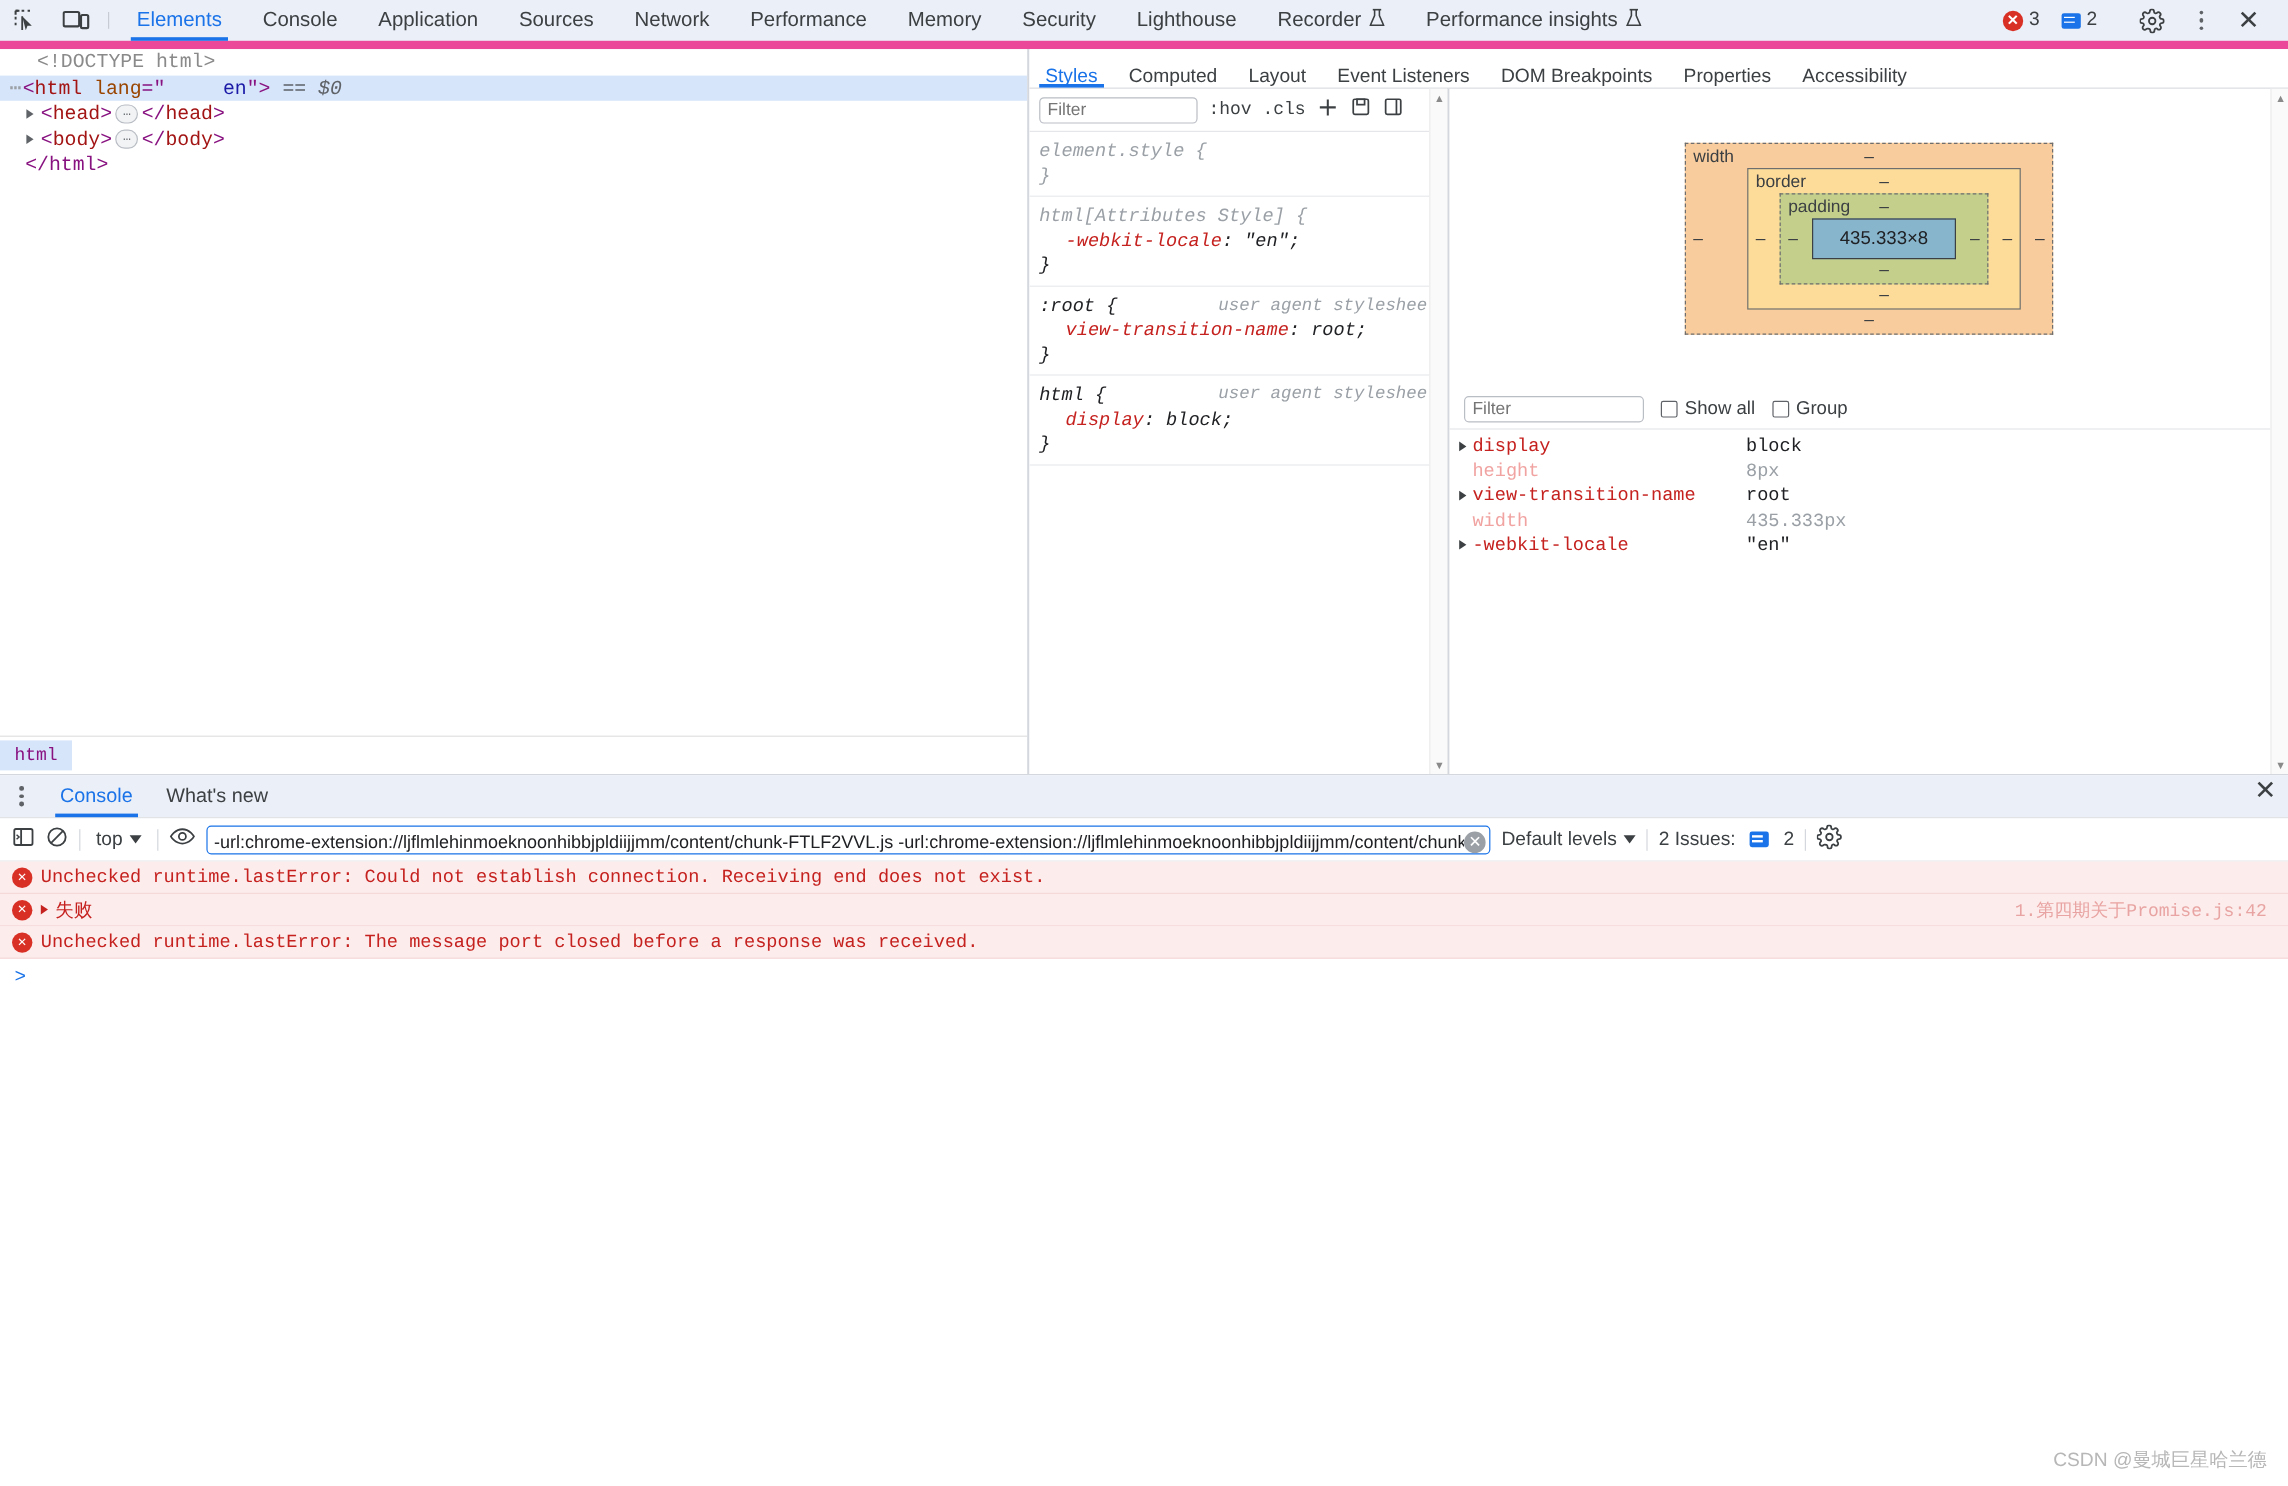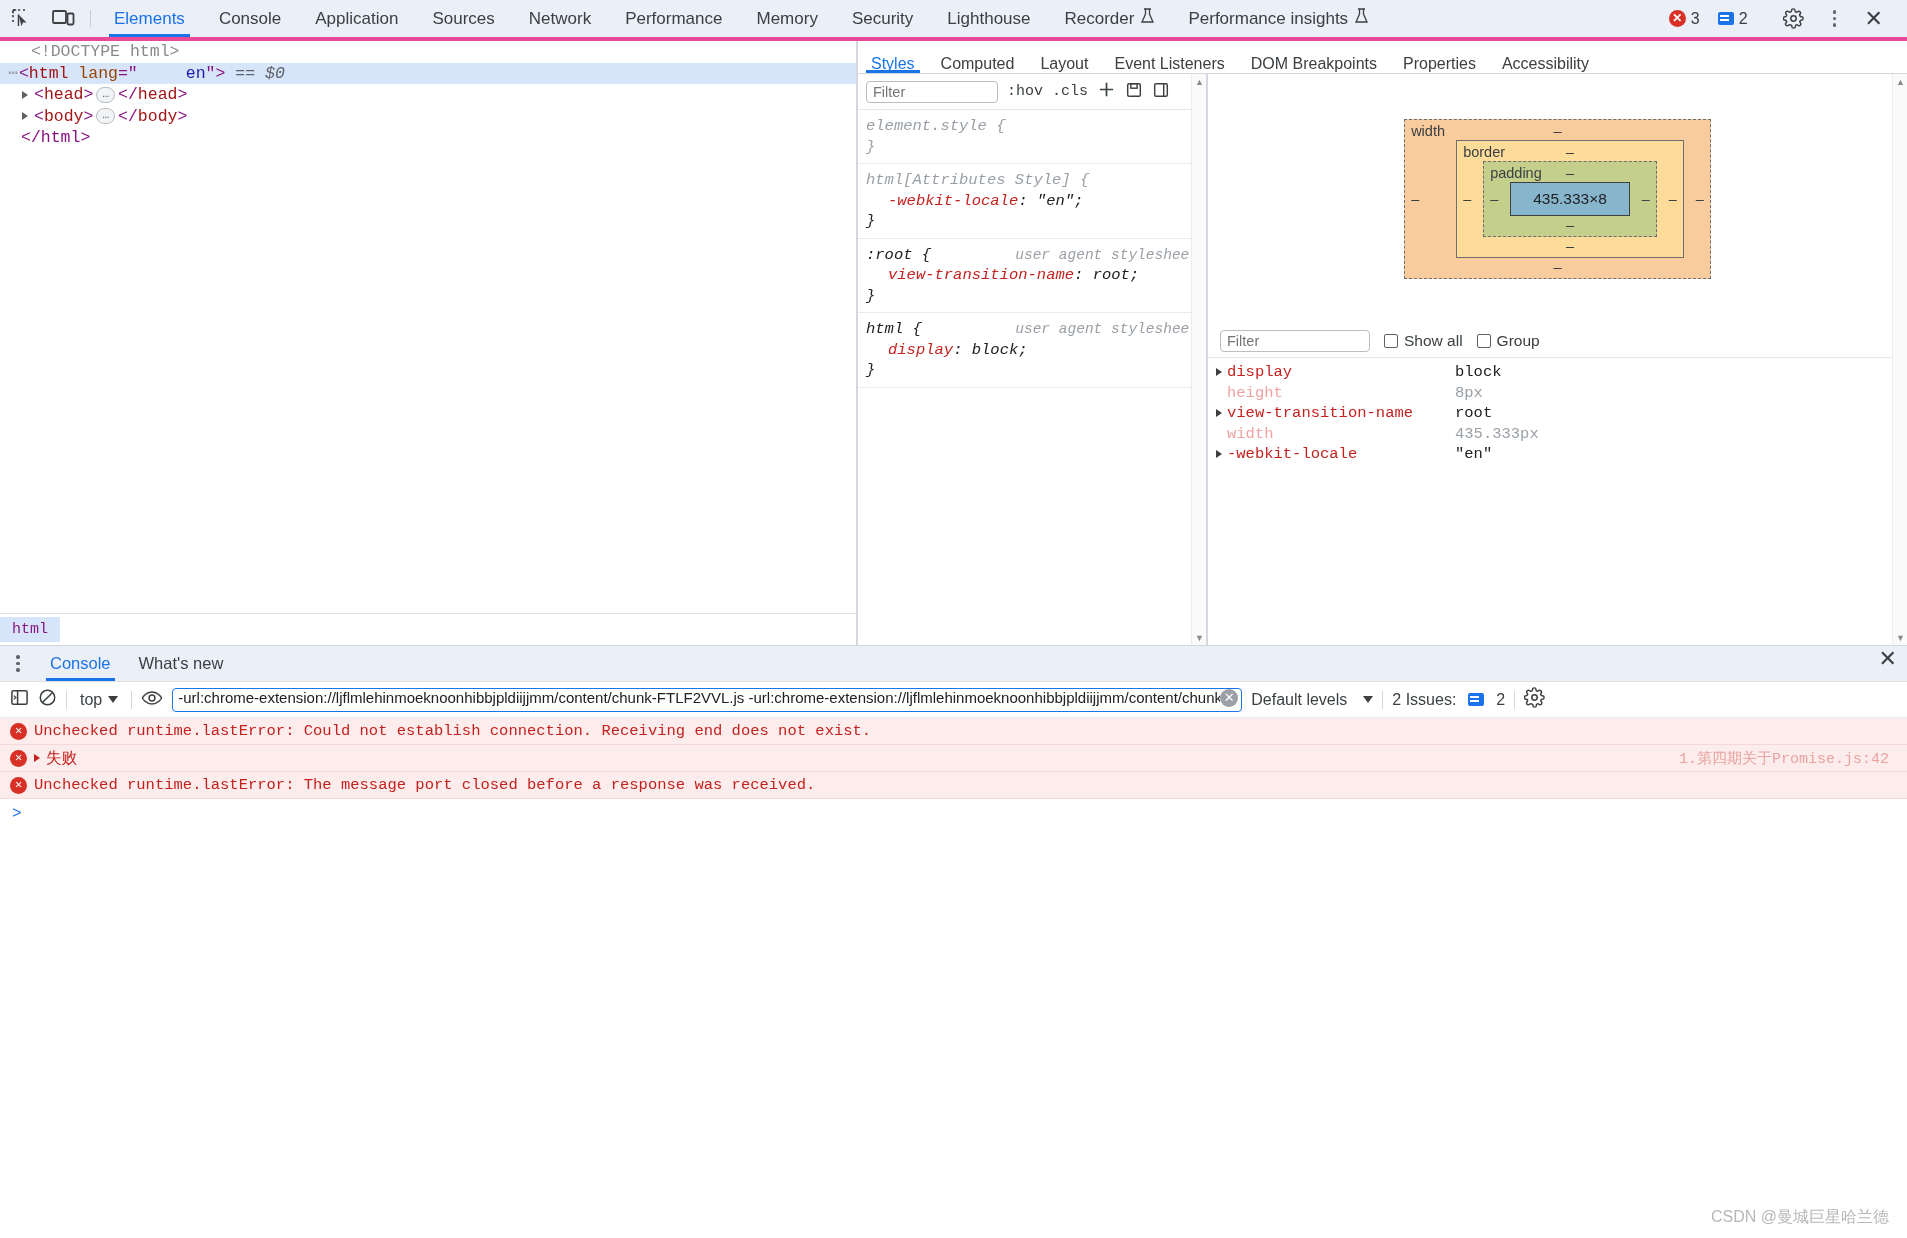--- a/index.html
+++ b/index.html
@@ -10,21 +10,21 @@
     background: #ffffff;
     font-family: "Liberation Sans", sans-serif;
   }
   body { position: relative; }
 
   
   #main-toolbar {
     position: absolute; top: 0; left: 0; width: 1907px; height: 41px;
     background: #ebeff7;
     display: flex; align-items: stretch;
-    border-bottom: 4px solid #ec4899;
+    border-bottom: 7px solid #ec4899;
   }
   .tb-icon-btn {
     width: 42px; display: flex; align-items: center; justify-content: center;
     cursor: pointer;
   }
   .tb-sep {
     width: 1px; background: #c6cbd4; margin: 10px 6px;
   }
   .panel-tab {
     display: flex; align-items: center; gap: 7px;
@@ -252,32 +252,32 @@
     color: #3c4043; cursor: pointer; padding: 0 4px;
   }
   .caret-dn {
     width: 0; height: 0; border-left: 5.5px solid transparent;
     border-right: 5.5px solid transparent; border-top: 7px solid #3c4043;
     display: inline-block;
   }
   #console-filter-box {
     flex: 1; max-width: 1070px; height: 24px; position: relative;
     border: 1.5px solid #1a73e8; border-radius: 4px; background: #fff;
-    display: flex; align-items: flex-start; overflow: hidden;
+    display: flex; align-items: flex-end; overflow: hidden;
   }
   #console-filter-text {
     flex: 1; font-size: 15px; color: #202124; white-space: nowrap;
     overflow: hidden; padding-left: 5px; font-family: "Liberation Sans", sans-serif;
   }
   .clear-x {
     width: 18px; height: 18px; border-radius: 50%; background: #9aa0a6;
     color: #fff; font-size: 13px; line-height: 18px; text-align: center;
     margin-right: 3px; flex-shrink: 0; cursor: pointer;
   }
-  .levels-select { display: flex; align-items: center; gap: 16px; font-size: 16px; color: #3c4043; cursor: pointer; justify-content: center; }
+  .levels-select { display: flex; align-items: center; gap: 6px; font-size: 16px; color: #3c4043; cursor: pointer; justify-content: center; }
   .issues-link { display: flex; align-items: center; gap: 12px; font-size: 16px; color: #3c4043; cursor: pointer; }
 
   .console-msg {
     background: #fcecec; border-bottom: 1px solid #f5d9d9;
     min-height: 27px; display: flex; align-items: center;
     padding-left: 10px; position: relative;
     font-family: "Liberation Mono", monospace; font-size: 15.5px; color: #c5221f;
   }
   .msg-err-icon {
     width: 17px; height: 17px; border-radius: 50%; background: #d93025;

